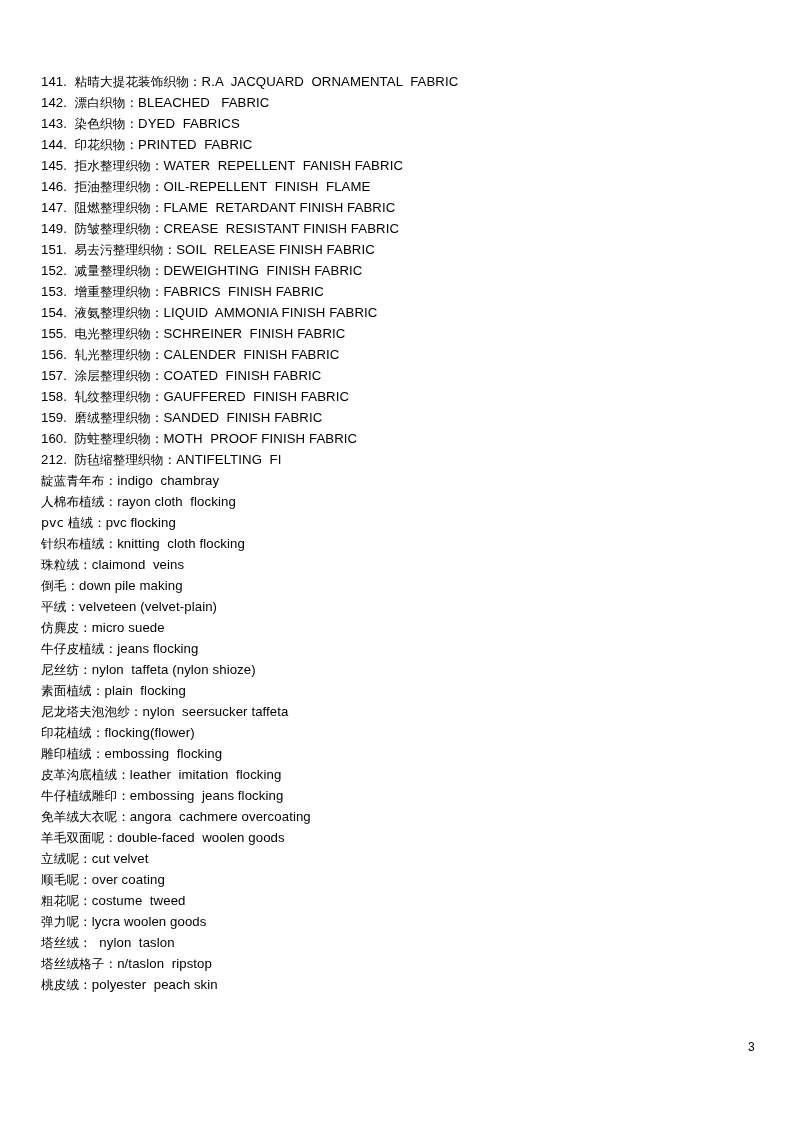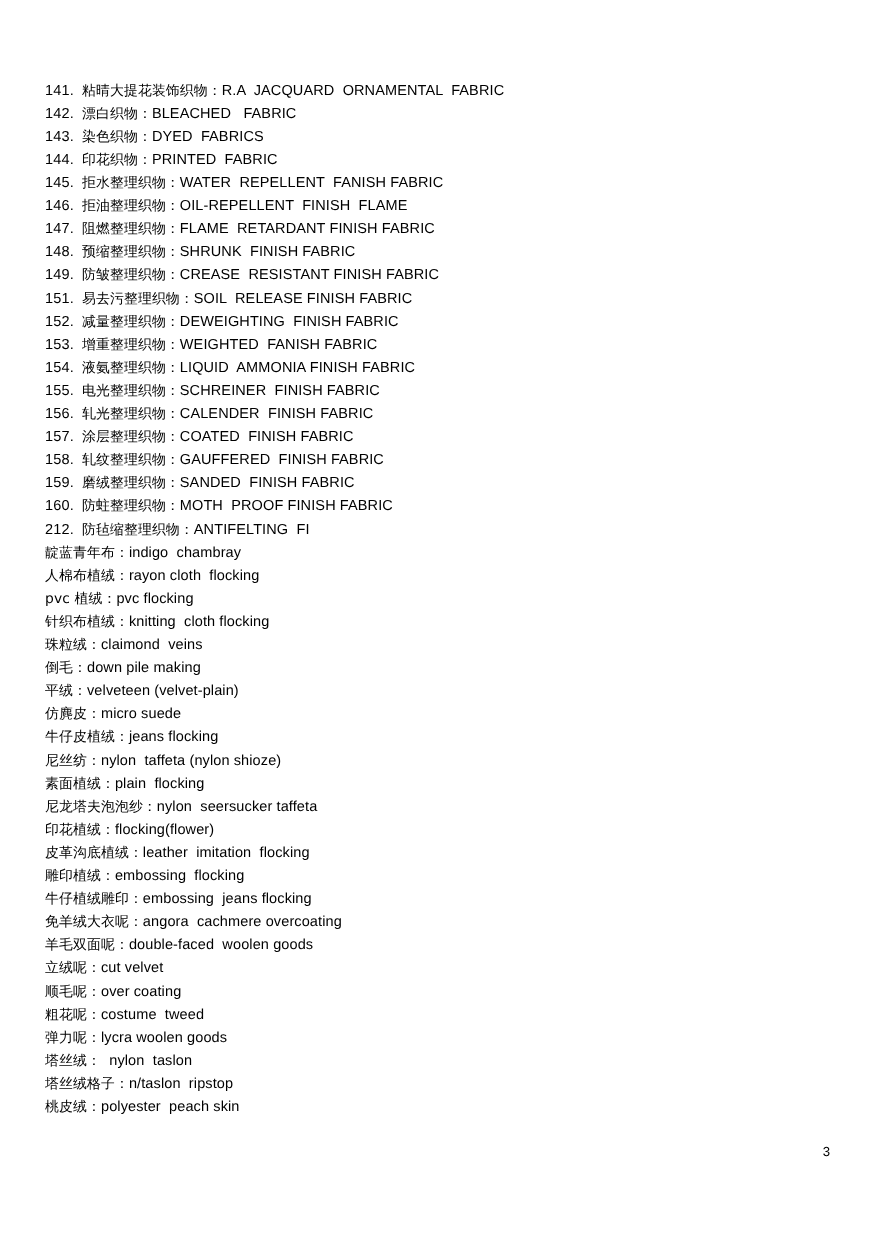--- a/index.html
+++ b/index.html
@@ -61,25 +61,24 @@
 
 <div class="page">
   <div class="content" id="entry-list">
       <div class="entry"><span class="num">141.</span>  <span class="cn">粘晴大提花装饰织物：</span><span class="en">R.A  JACQUARD  ORNAMENTAL  FABRIC</span></div>
       <div class="entry"><span class="num">142.</span>  <span class="cn">漂白织物：</span><span class="en">BLEACHED   FABRIC</span></div>
       <div class="entry"><span class="num">143.</span>  <span class="cn">染色织物：</span><span class="en">DYED  FABRICS</span></div>
       <div class="entry"><span class="num">144.</span>  <span class="cn">印花织物：</span><span class="en">PRINTED  FABRIC</span></div>
       <div class="entry"><span class="num">145.</span>  <span class="cn">拒水整理织物：</span><span class="en">WATER  REPELLENT  FANISH FABRIC</span></div>
       <div class="entry"><span class="num">146.</span>  <span class="cn">拒油整理织物：</span><span class="en">OIL-REPELLENT  FINISH  FLAME</span></div>
       <div class="entry"><span class="num">147.</span>  <span class="cn">阻燃整理织物：</span><span class="en">FLAME  RETARDANT FINISH FABRIC</span></div>
-      <div class="entry"><span class="num">148.</span>  <span class="cn">预缩整理织物：</span><span class="en">SHRUNK  FINISH FABRIC</span></div>
       <div class="entry"><span class="num">149.</span>  <span class="cn">防皱整理织物：</span><span class="en">CREASE  RESISTANT FINISH FABRIC</span></div>
       <div class="entry"><span class="num">151.</span>  <span class="cn">易去污整理织物：</span><span class="en">SOIL  RELEASE FINISH FABRIC</span></div>
       <div class="entry"><span class="num">152.</span>  <span class="cn">减量整理织物：</span><span class="en">DEWEIGHTING  FINISH FABRIC</span></div>
-      <div class="entry"><span class="num">153.</span>  <span class="cn">增重整理织物：</span><span class="en">WEIGHTED  FANISH FABRIC</span></div>
+      <div class="entry"><span class="num">153.</span>  <span class="cn">增重整理织物：</span><span class="en">FABRICS  FINISH FABRIC</span></div>
       <div class="entry"><span class="num">154.</span>  <span class="cn">液氨整理织物：</span><span class="en">LIQUID  AMMONIA FINISH FABRIC</span></div>
       <div class="entry"><span class="num">155.</span>  <span class="cn">电光整理织物：</span><span class="en">SCHREINER  FINISH FABRIC</span></div>
       <div class="entry"><span class="num">156.</span>  <span class="cn">轧光整理织物：</span><span class="en">CALENDER  FINISH FABRIC</span></div>
       <div class="entry"><span class="num">157.</span>  <span class="cn">涂层整理织物：</span><span class="en">COATED  FINISH FABRIC</span></div>
       <div class="entry"><span class="num">158.</span>  <span class="cn">轧纹整理织物：</span><span class="en">GAUFFERED  FINISH FABRIC</span></div>
       <div class="entry"><span class="num">159.</span>  <span class="cn">磨绒整理织物：</span><span class="en">SANDED  FINISH FABRIC</span></div>
       <div class="entry"><span class="num">160.</span>  <span class="cn">防蛀整理织物：</span><span class="en">MOTH  PROOF FINISH FABRIC</span></div>
       <div class="entry"><span class="num">212.</span>  <span class="cn">防毡缩整理织物：</span><span class="en">ANTIFELTING  FI</span></div>
       <div class="entry"><span class="cn">靛蓝青年布：</span><span class="en">indigo  chambray</span></div>
       <div class="entry"><span class="cn">人棉布植绒：</span><span class="en">rayon cloth  flocking</span></div>
@@ -87,22 +86,22 @@
       <div class="entry"><span class="cn">针织布植绒：</span><span class="en">knitting  cloth flocking</span></div>
       <div class="entry"><span class="cn">珠粒绒：</span><span class="en">claimond  veins</span></div>
       <div class="entry"><span class="cn">倒毛：</span><span class="en">down pile making</span></div>
       <div class="entry"><span class="cn">平绒：</span><span class="en">velveteen (velvet-plain)</span></div>
       <div class="entry"><span class="cn">仿麂皮：</span><span class="en">micro suede</span></div>
       <div class="entry"><span class="cn">牛仔皮植绒：</span><span class="en">jeans flocking</span></div>
       <div class="entry"><span class="cn">尼丝纺：</span><span class="en">nylon  taffeta (nylon shioze)</span></div>
       <div class="entry"><span class="cn">素面植绒：</span><span class="en">plain  flocking</span></div>
       <div class="entry"><span class="cn">尼龙塔夫泡泡纱：</span><span class="en">nylon  seersucker taffeta</span></div>
       <div class="entry"><span class="cn">印花植绒：</span><span class="en">flocking(flower)</span></div>
+      <div class="entry"><span class="cn">雕印植绒：</span><span class="en">embossing  flocking</span></div>
       <div class="entry"><span class="cn">皮革沟底植绒：</span><span class="en">leather  imitation  flocking</span></div>
-      <div class="entry"><span class="cn">雕印植绒：</span><span class="en">embossing  flocking</span></div>
       <div class="entry"><span class="cn">牛仔植绒雕印：</span><span class="en">embossing  jeans flocking</span></div>
       <div class="entry"><span class="cn">免羊绒大衣呢：</span><span class="en">angora  cachmere overcoating</span></div>
       <div class="entry"><span class="cn">羊毛双面呢：</span><span class="en">double-faced  woolen goods</span></div>
       <div class="entry"><span class="cn">立绒呢：</span><span class="en">cut velvet</span></div>
       <div class="entry"><span class="cn">顺毛呢：</span><span class="en">over coating</span></div>
       <div class="entry"><span class="cn">粗花呢：</span><span class="en">costume  tweed</span></div>
       <div class="entry"><span class="cn">弹力呢：</span><span class="en">lycra woolen goods</span></div>
       <div class="entry"><span class="cn">塔丝绒：</span><span class="en">  nylon  taslon</span></div>
       <div class="entry"><span class="cn">塔丝绒格子：</span><span class="en">n/taslon  ripstop</span></div>
       <div class="entry"><span class="cn">桃皮绒：</span><span class="en">polyester  peach skin</span></div>

